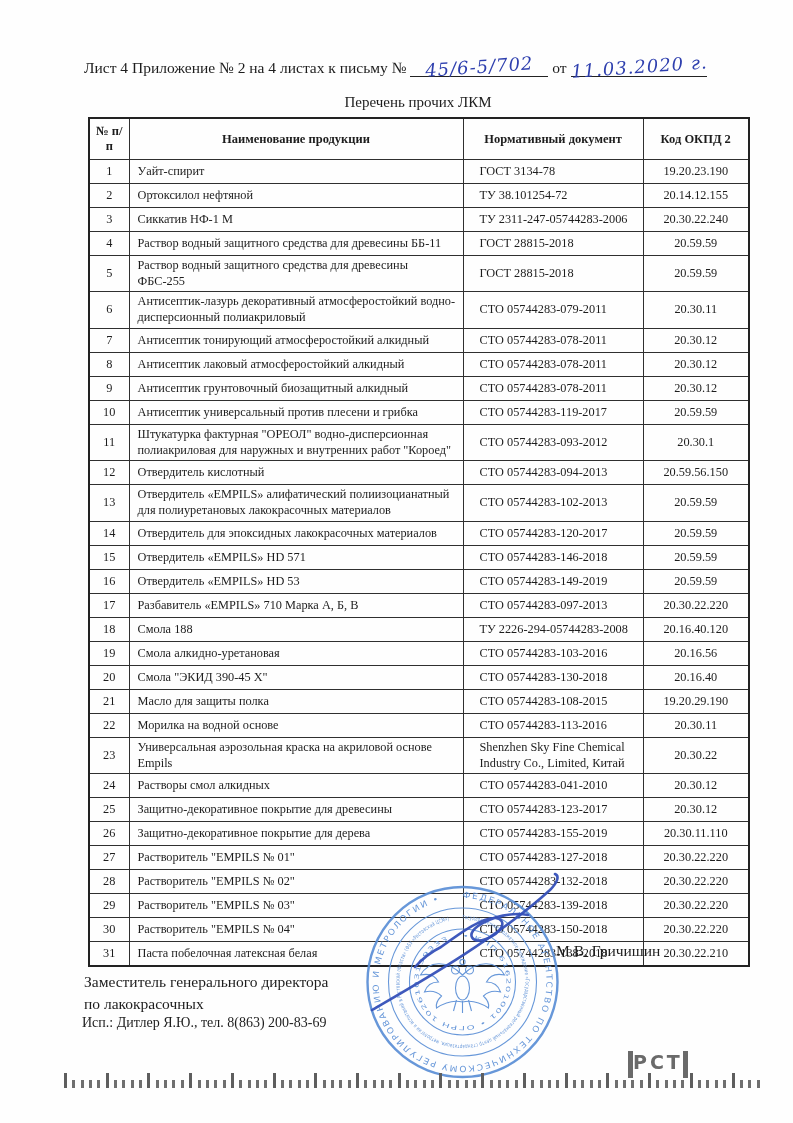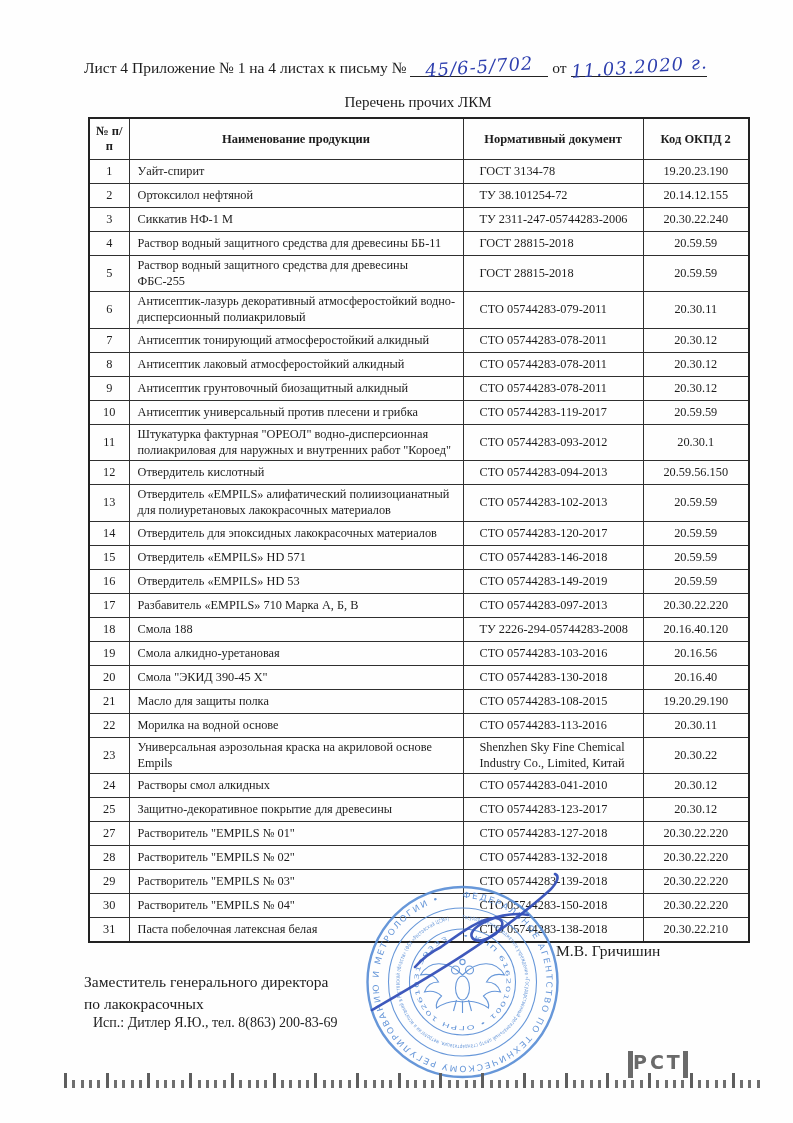--- a/index.html
+++ b/index.html
@@ -45,21 +45,21 @@
     vertical-align:middle;padding:2px 6px;height:19px;
   }
   table.products td.c0{text-align:center;}
   table.products td.c1{text-align:left;padding-left:8px;}
   table.products td.c2{text-align:left;padding-left:16px;}
   table.products td.c3{text-align:center;}
   table.products{border:2px solid #222;}
   
   .signer-title{position:absolute;top:971px;left:84px;font-size:15.5px;line-height:1.45;}
   .signer-name{position:absolute;top:942px;left:556px;font-size:15.5px;}
-  .executor{position:absolute;top:1015px;left:82px;font-size:14px;margin-left:11px;}
+  .executor{position:absolute;top:1015px;left:82px;font-size:14px;}
   
   svg.stamp{position:absolute;left:360px;top:882px;opacity:.92;}
   svg.stamp .ring{fill:none;stroke:var(--stamp);}
   svg.stamp text{fill:var(--stamp);font-family:"DejaVu Sans",sans-serif;}
   svg.stamp .emblem{stroke:var(--stamp);fill:none;stroke-width:1.1;}
   svg.signature{position:absolute;left:345px;top:855px;}
   svg.signature path{fill:none;stroke:#3550b8;stroke-width:2.6;stroke-linecap:round;opacity:.95;}
   
   .ticks{position:absolute;left:64px;top:1072px;width:700px;height:16px;display:flex;align-items:flex-end;gap:5.35px;}
   .tick{width:3px;height:8px;background:#6f6f6f;}
@@ -71,21 +71,21 @@
     font-family:"DejaVu Sans",sans-serif;font-weight:bold;font-size:19px;color:#6a6a6a;
     letter-spacing:3px;line-height:22px;
   }
 </style>
 </head>
 <body>
 
 <div class="page">
 
   <div class="letter-head">
-    <span>Лист 4 Приложение № 1 на 4 листах к письму №</span>
+    <span>Лист 4 Приложение № 2 на 4 листах к письму №</span>
     <span class="hw-slot num"><span class="hw">45/6-5/702</span></span>
     <span>от</span>
     <span class="hw-slot date"><span class="hw">11.03.2020 г.</span></span>
   </div>
 
   <div class="table-title">Перечень прочих ЛКМ</div>
 
   <table class="products">
     <colgroup>
       <col class="c0">
@@ -245,20 +245,26 @@
           <td class="c0">24</td>
           <td class="c1">Растворы смол алкидных</td>
           <td class="c2">СТО 05744283-041-2010</td>
           <td class="c3">20.30.12</td>
         </tr>
         <tr>
           <td class="c0">25</td>
           <td class="c1">Защитно-декоративное покрытие для древесины</td>
           <td class="c2">СТО 05744283-123-2017</td>
           <td class="c3">20.30.12</td>
+        </tr>
+        <tr>
+          <td class="c0">26</td>
+          <td class="c1">Защитно-декоративное покрытие для дерева</td>
+          <td class="c2">СТО 05744283-155-2019</td>
+          <td class="c3">20.30.11.110</td>
         </tr>
         <tr>
           <td class="c0">27</td>
           <td class="c1">Растворитель "EMPILS № 01"</td>
           <td class="c2">СТО 05744283-127-2018</td>
           <td class="c3">20.30.22.220</td>
         </tr>
         <tr>
           <td class="c0">28</td>
           <td class="c1">Растворитель "EMPILS № 02"</td>

